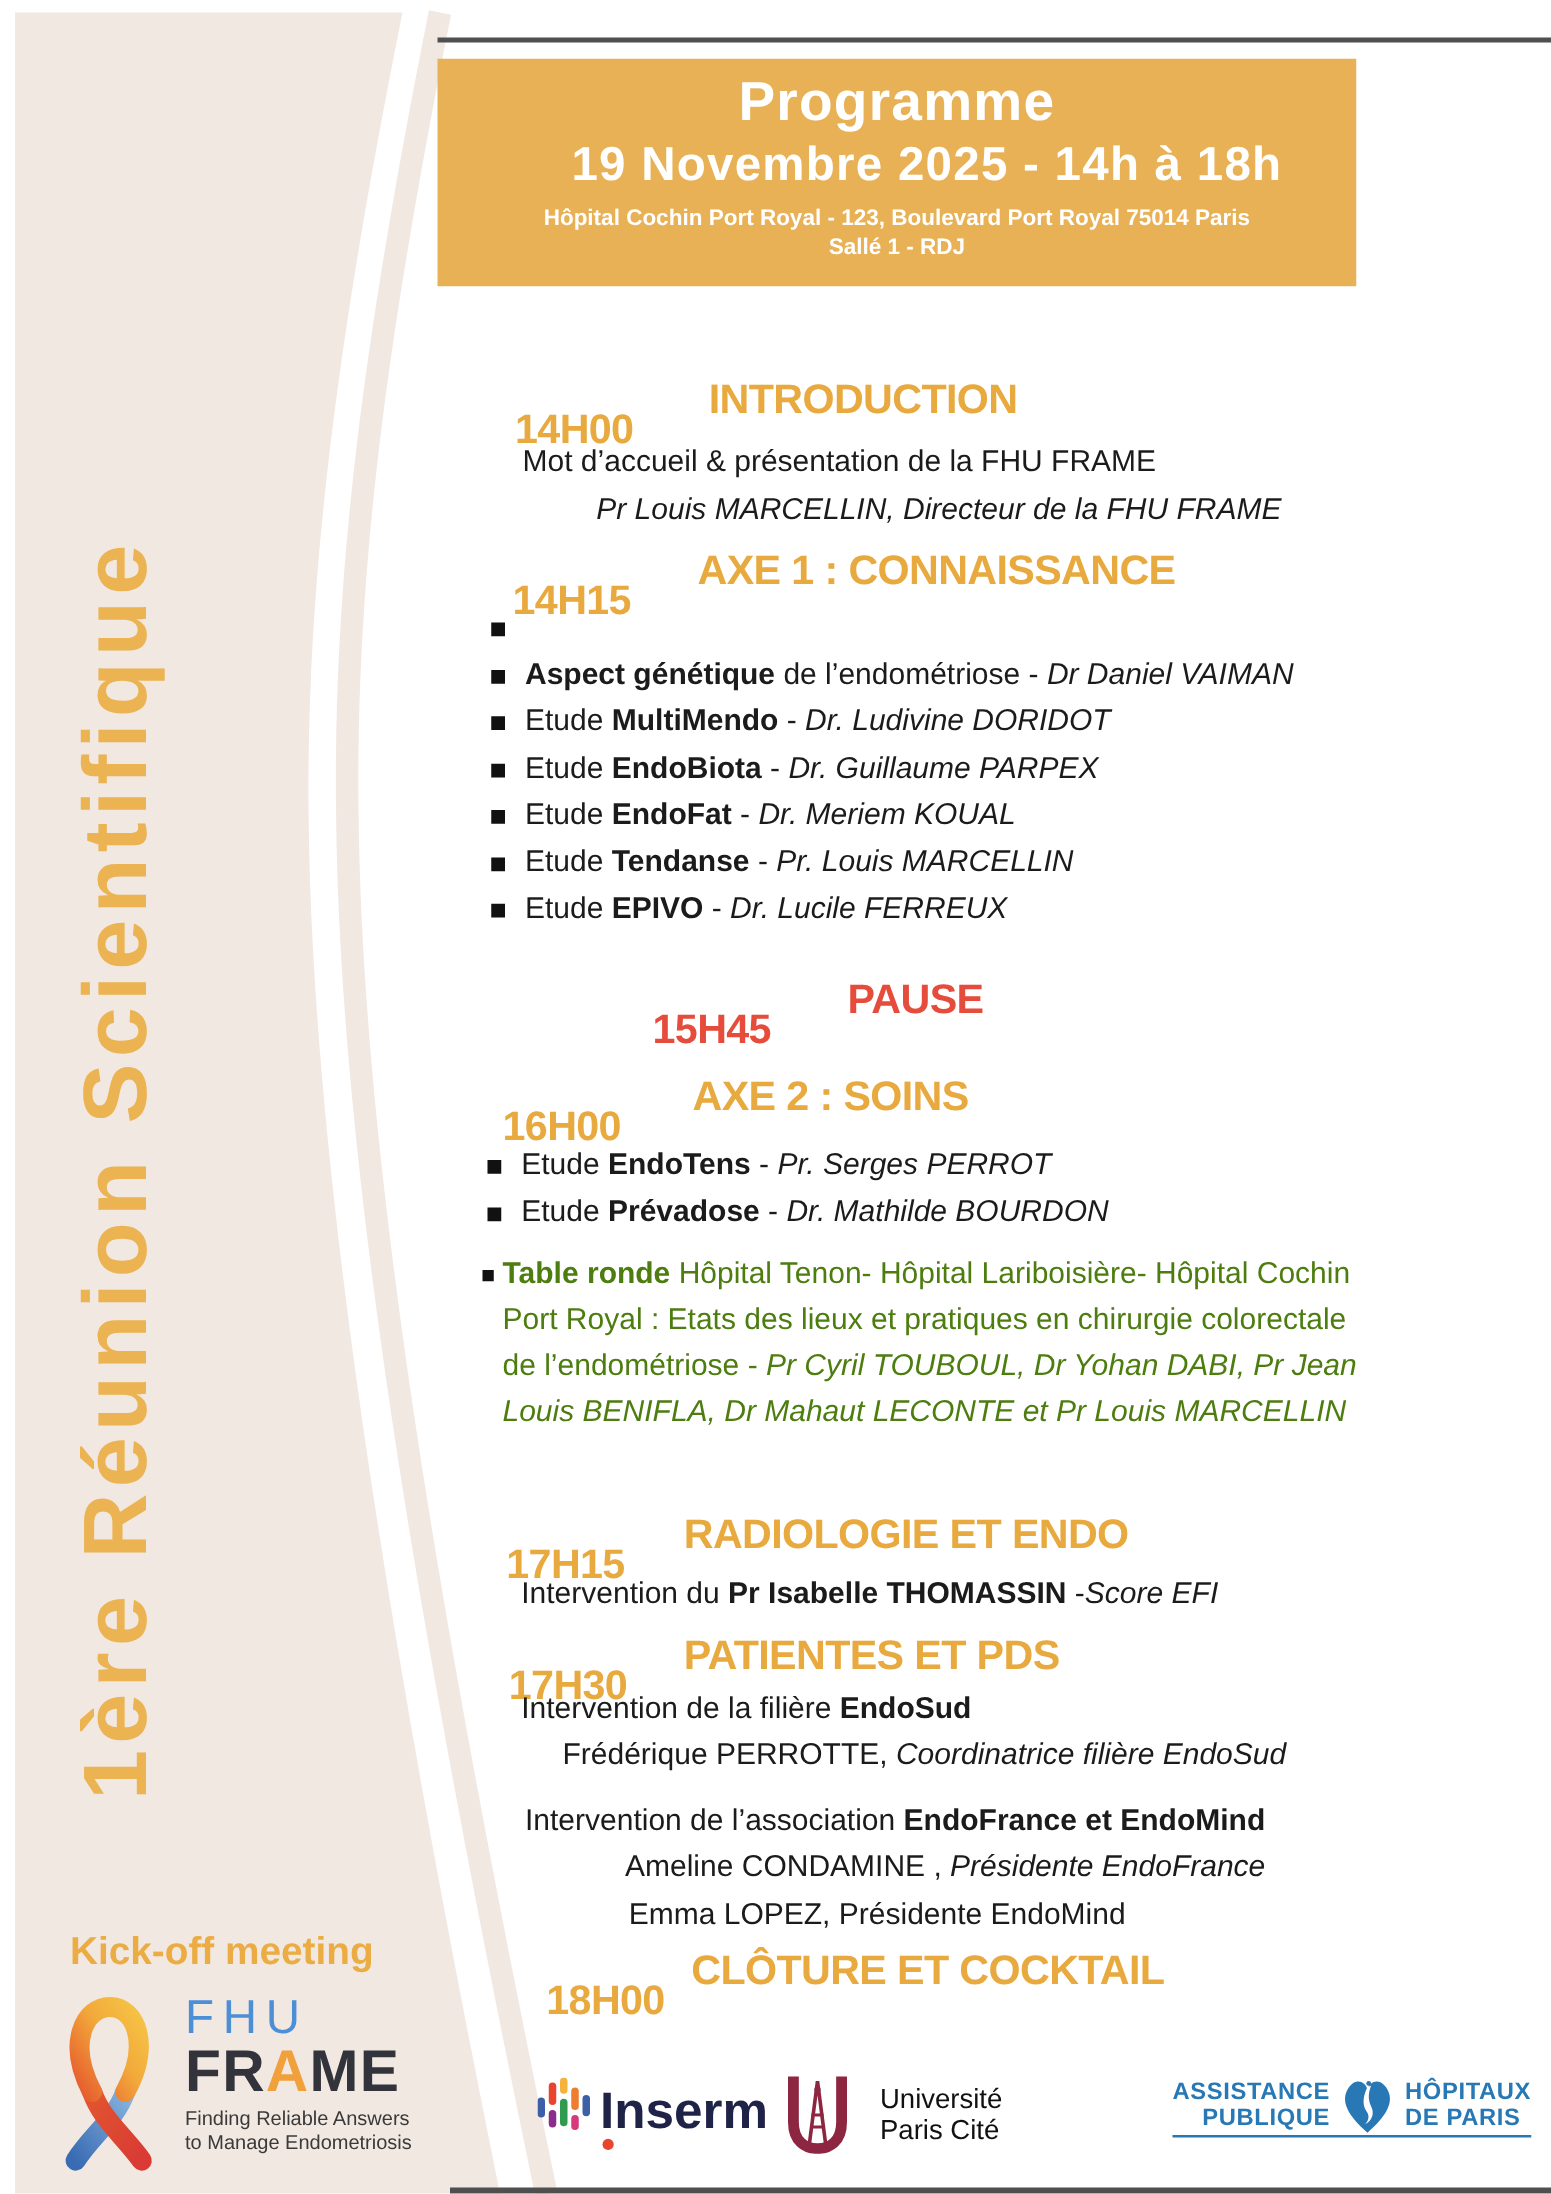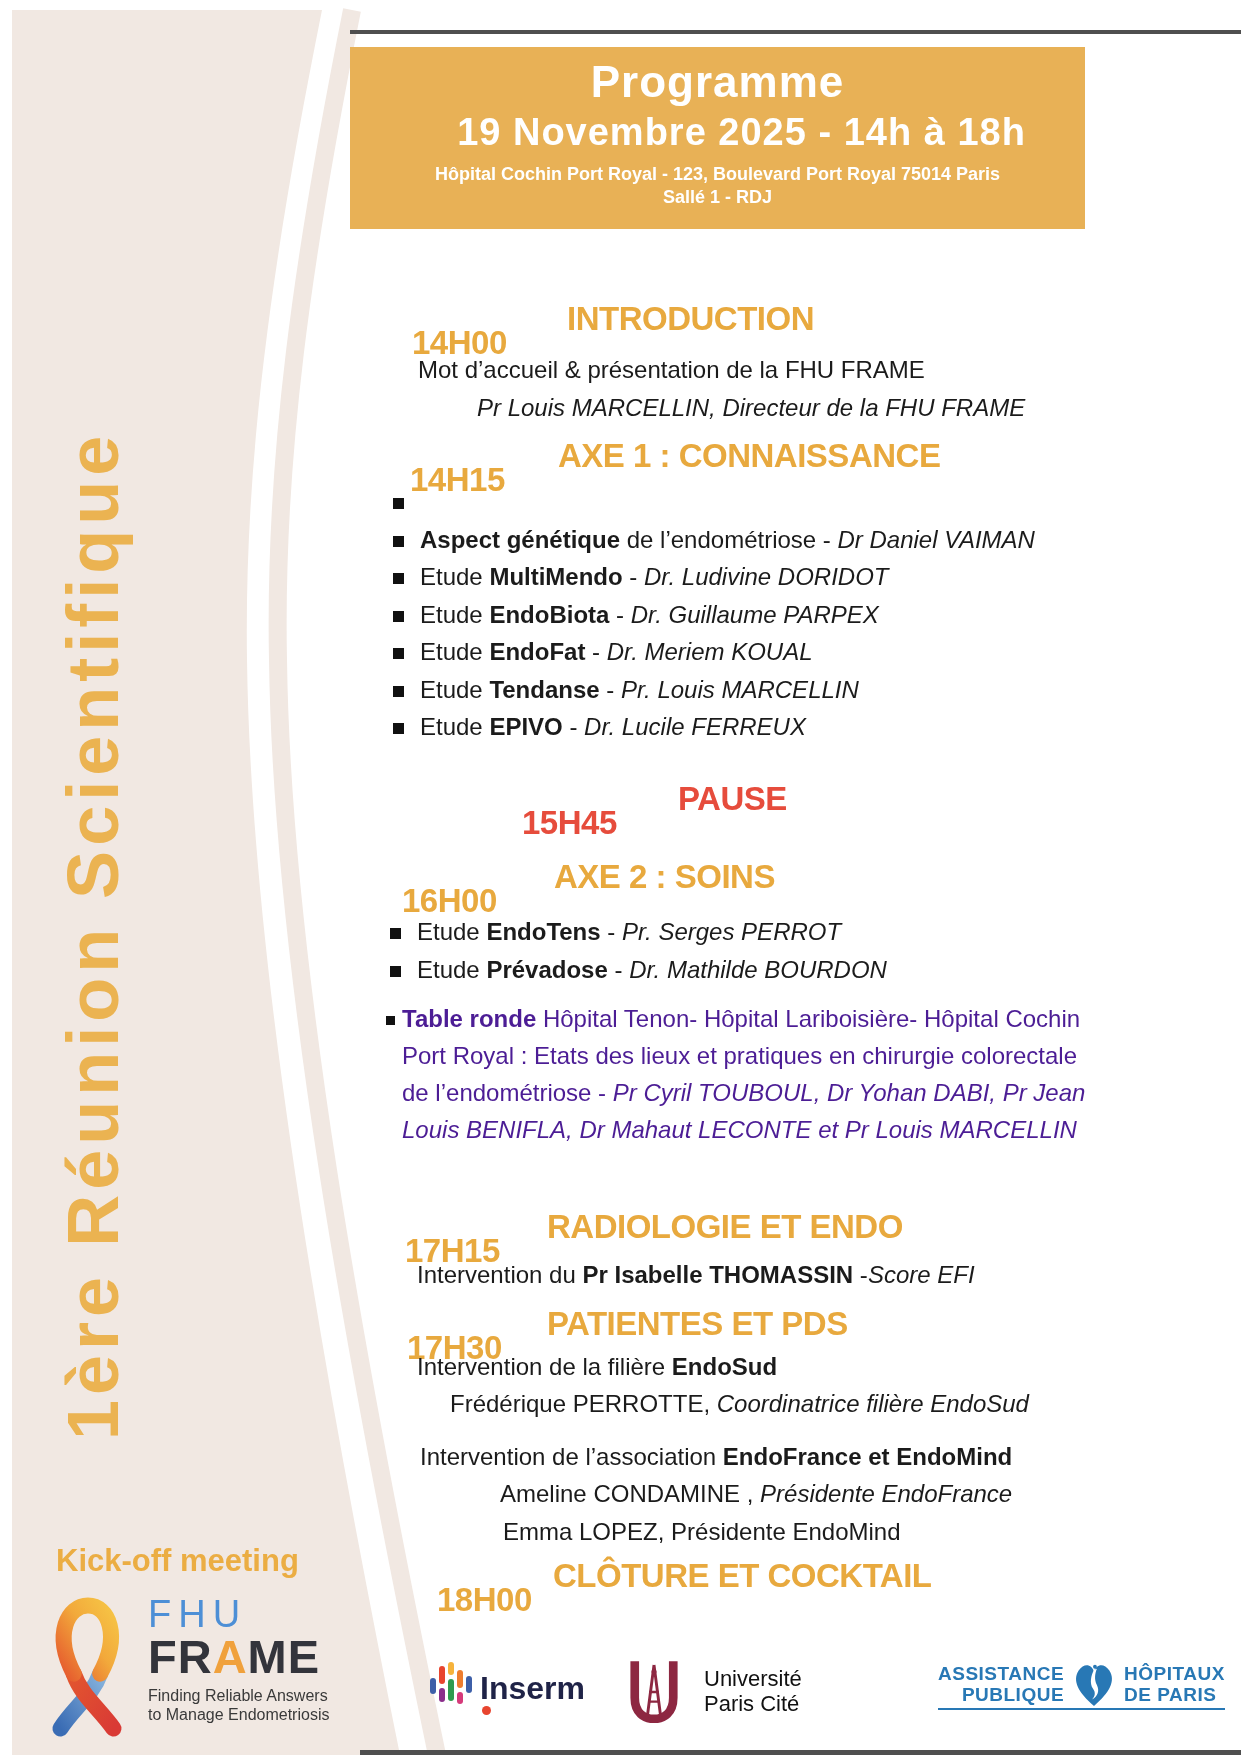--- a/index.html
+++ b/index.html
@@ -32,25 +32,25 @@
   .sched-row{position:absolute;z-index:2;font-weight:800;font-size:33px;letter-spacing:-0.5px;white-space:nowrap;}
   .sched-row .time{position:absolute;left:0;top:0;margin-top:24px;}
   .sched-row .title{position:absolute;top:0;}
   .amber{color:#E8A93E;}
   .red{color:#E64C3C;}
 
   .body-line{position:absolute;z-index:2;font-size:24px;color:#1b1b1b;white-space:nowrap;}
   .it{font-style:italic;}
   .bullet-sq{position:absolute;width:11px;height:11px;background:#111;z-index:2;}
   .bullet-sq.small{width:9px;height:9px;}
-  .para{position:absolute;z-index:2;font-size:24px;line-height:37px;color:#4c1d95;white-space:normal;}
+  .para{position:absolute;z-index:2;font-size:24px;line-height:37px;color:#4d7c0f;white-space:normal;}
 
   
   .inserm{position:absolute;left:430px;top:1662px;z-index:2;display:flex;align-items:center;gap:8px;}
-  .inserm-text{font-size:32px;font-weight:800;color:#1F2347;position:relative;}
+  .inserm-text{font-size:41px;font-weight:800;color:#1F2347;position:relative;}
   .inserm-dot{position:absolute;left:2px;bottom:-8px;width:9px;height:9px;border-radius:50%;background:#E8452F;}
   .upc{position:absolute;left:628px;top:1659px;z-index:2;display:flex;align-items:center;gap:24px;}
   .upc-text{font-size:22px;line-height:25px;color:#111;}
   .aphp{position:absolute;left:938px;top:1663px;z-index:2;display:flex;align-items:flex-start;gap:6px;
         border-bottom:2px solid #2878B5;padding-bottom:3px;}
   .aphp-col{font-size:19px;font-weight:700;color:#2878B5;line-height:21px;letter-spacing:0.5px;white-space:nowrap;}
   .aphp-heart{margin-top:-4px;margin-bottom:-12px;}
 
   
   .fhu-logo{position:absolute;left:34px;top:1592px;z-index:2;display:flex;gap:10px;}

